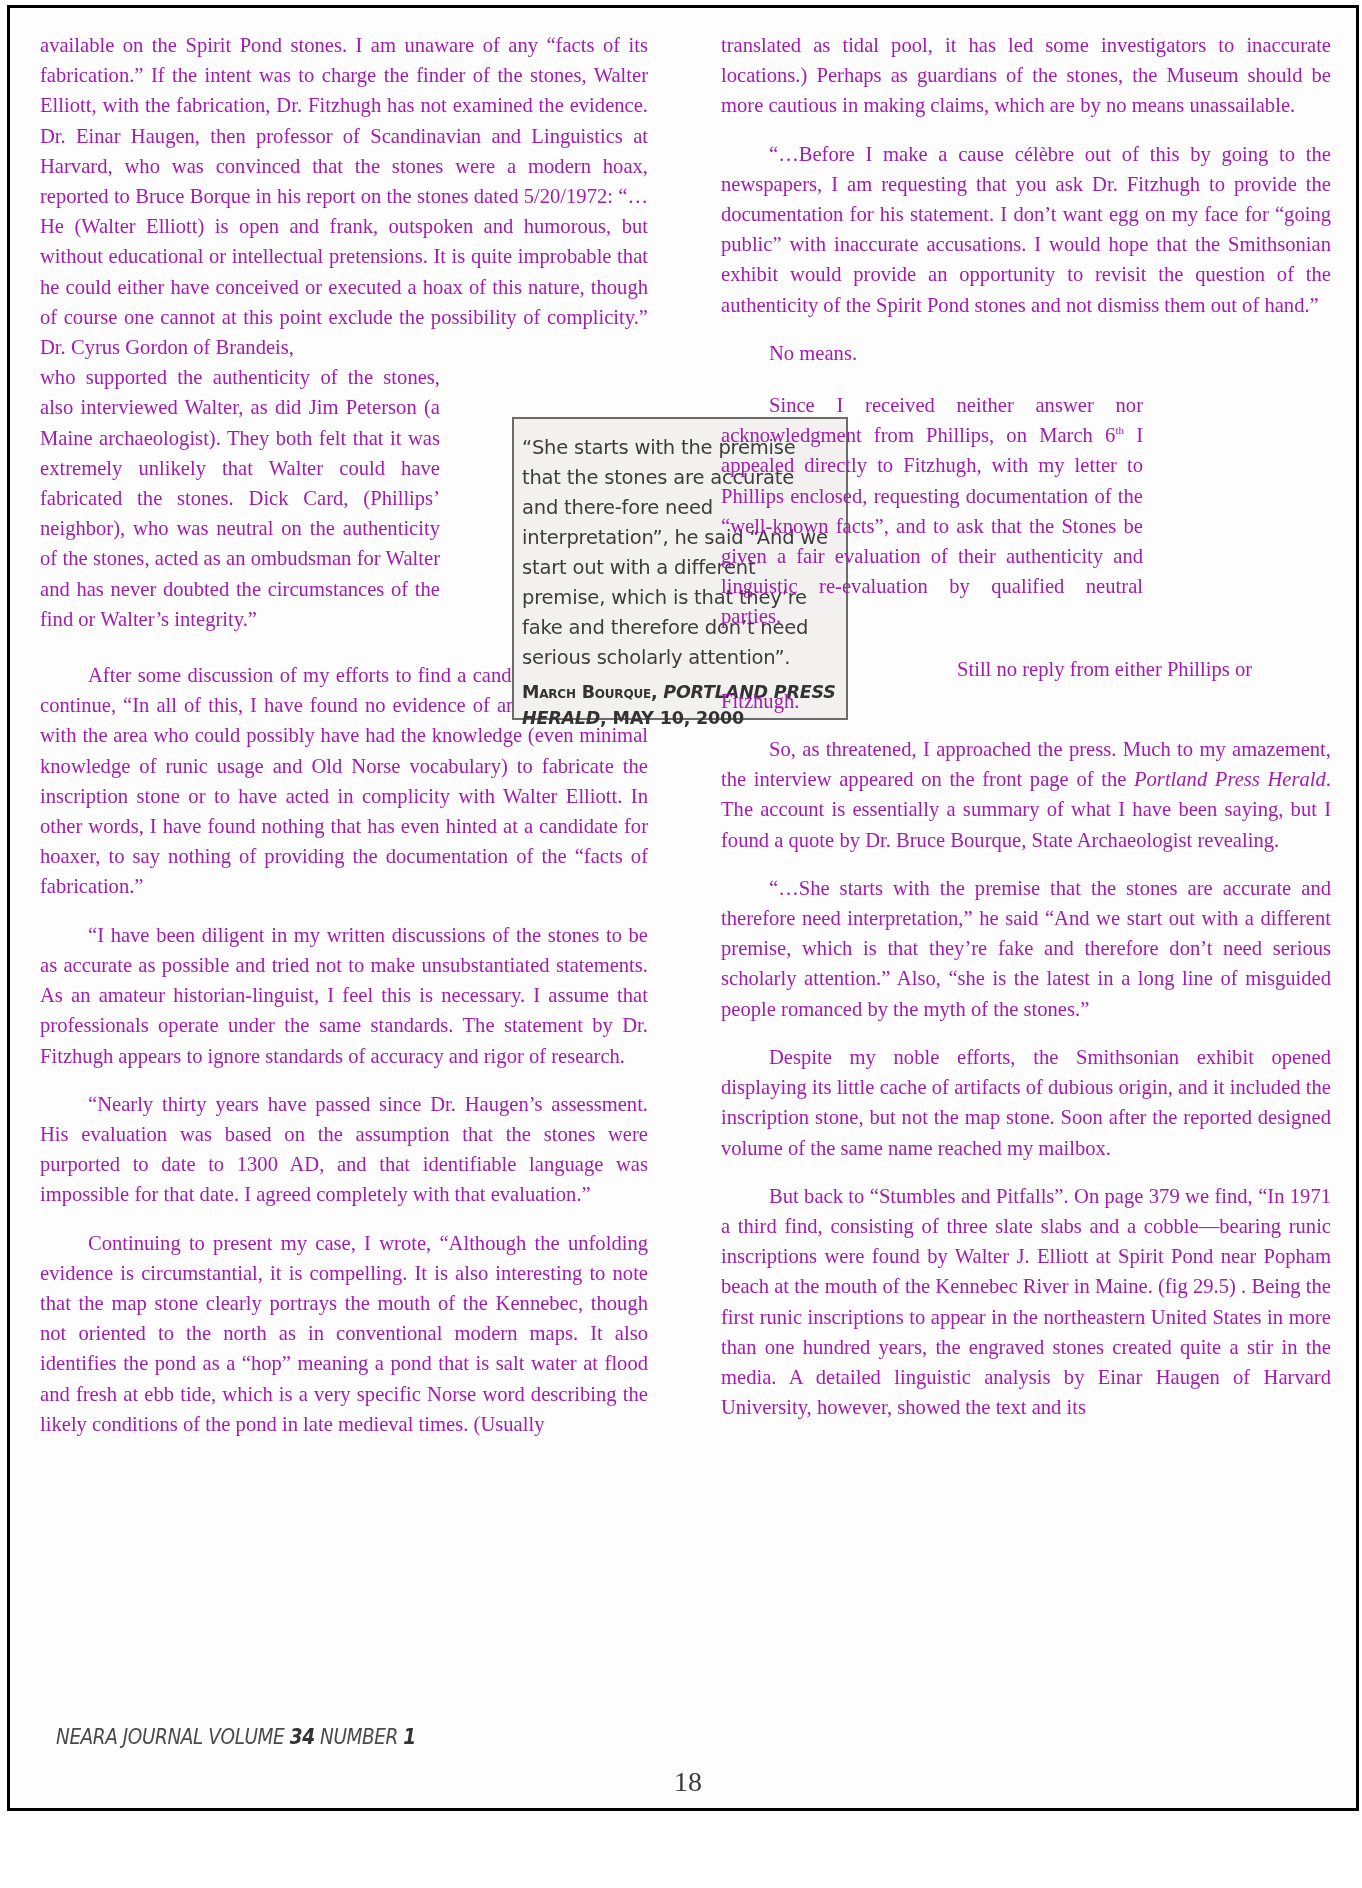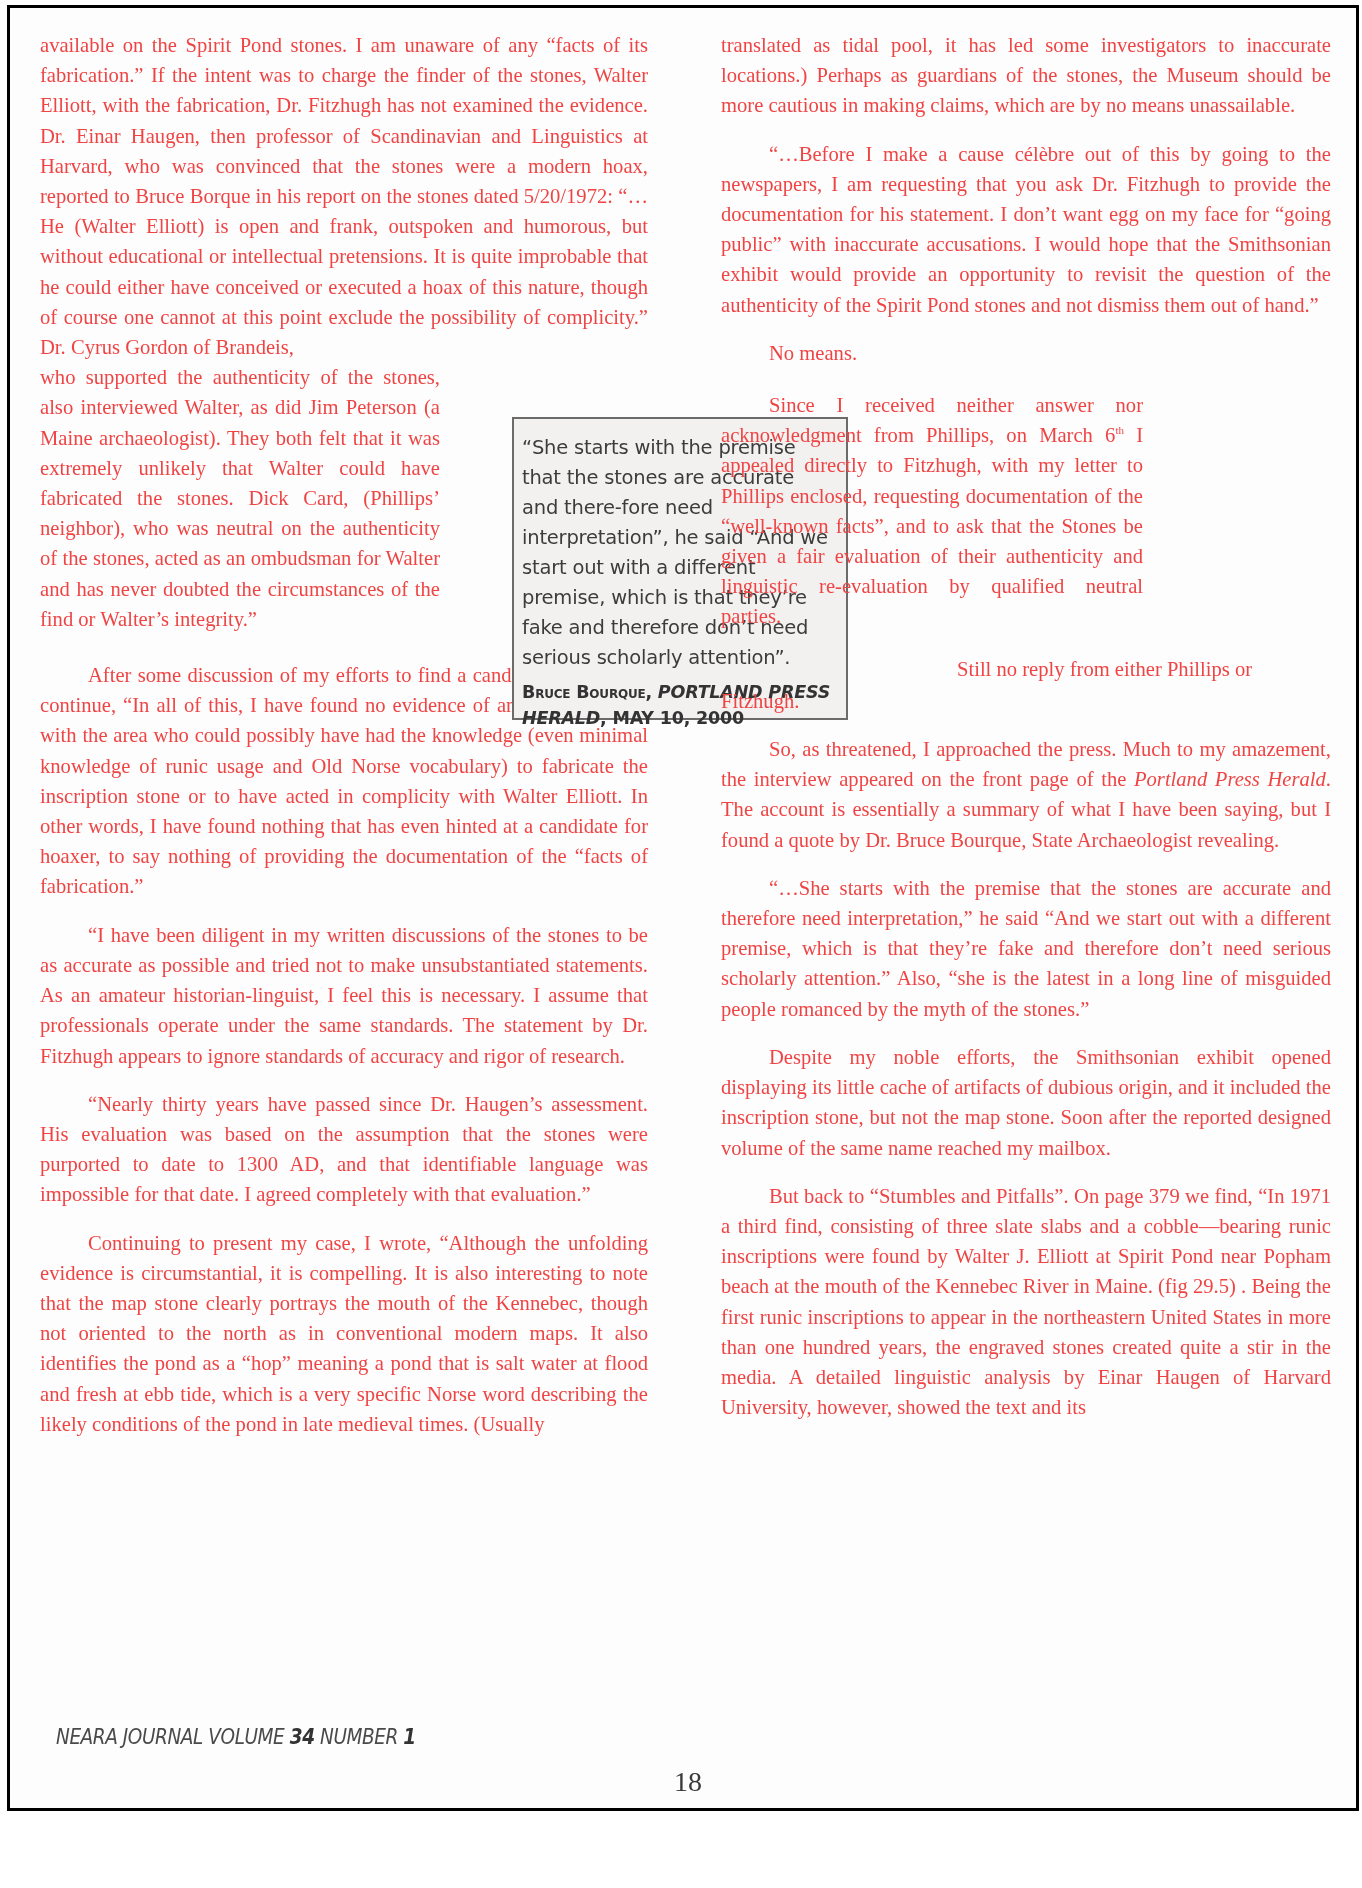--- a/index.html
+++ b/index.html
@@ -4,21 +4,21 @@
 <style>
   html, body { margin: 0; padding: 0; background: #ffffff; }
   body { width: 1362px; height: 1888px; position: relative; overflow: hidden; }
   .page-frame {
     position: absolute; left: 7px; top: 5px; width: 1346px; height: 1800px;
     border: 3px solid #000; background: #fdfdfd; box-sizing: content-box;
   }
   .col {
     position: absolute;
     font-family: "Liberation Serif", "DejaVu Serif", serif;
-    font-size: 20.6px; line-height: 30.2px; color: #ef4444;
+    font-size: 20.6px; line-height: 30.2px; color: #a21caf;
     text-align: justify;
   }
   .col p { margin: 0 0 18px 0; }
   .col p.indent { text-indent: 48px; }
   .left-col { left: 40px; top: 30px; width: 608px; }
   .right-col { left: 721px; top: 30px; width: 610px; }
   .narrow { width: 400px; }
   .right-narrow { margin-left: 188px; }
   .pull-quote {
     position: absolute; left: 466px; top: 417px; width: 336px; height: 303px;
@@ -57,21 +57,21 @@
   <p class="narrow" style="margin-top:-18px">who supported the authenticity of the stones, also interviewed Walter, as did Jim Peterson (a Maine archaeologist). They both felt that it was extremely unlikely that Walter could have fabricated the stones.  Dick Card, (Phillips’ neighbor), who was neutral on the authenticity of the stones, acted as an ombudsman for Walter and has never doubted the circumstances of the find or Walter’s integrity.”</p>
   <p class="indent" style="margin-top:26px">After some discussion of my efforts to find a candidate for faker, I continue, “In all of this, I have found no evidence of anyone associated with the area who could possibly have had the knowledge (even minimal knowledge of runic usage and Old Norse vocabulary) to fabricate the inscription stone or to have acted in complicity with Walter Elliott.  In other words, I have found nothing that has even hinted at a candidate for hoaxer, to say nothing of providing the documentation of the “facts of fabrication.”</p>
   <p class="indent">“I have been diligent in my written discussions of the stones to be as accurate as possible and tried not to make unsubstantiated statements. As an amateur historian-linguist, I feel this is necessary. I assume that professionals operate under the same standards. The statement by Dr. Fitzhugh appears to ignore standards of accuracy and rigor of research.</p>
   <p class="indent">“Nearly thirty years have passed since Dr. Haugen’s assessment.  His evaluation was based on the assumption that the stones were purported to date to 1300 AD, and that identifiable language was impossible for that date.  I agreed completely with that evaluation.”</p>
   <p class="indent">Continuing to present my case, I wrote, “Although the unfolding evidence is circumstantial, it is compelling.  It is also interesting to note that the map stone clearly portrays the mouth of the Kennebec, though not oriented to the north as in conventional modern maps.  It also identifies the pond as a “hop” meaning a pond that is salt water at flood and fresh at ebb tide, which is a very specific Norse word describing the likely conditions of the pond in late medieval times. (Usually</p>
 </div>
 
 <div class="pull-quote">
   <p class="quote-text">“She starts with the premise that the stones are accurate and there-fore need interpretation”, he said “And we start out with a different premise, which is that they’re fake and therefore don’t need serious scholarly attention”.</p>
   <div class="attribution">
-    <span class="smallcaps">Bruce Bourque,</span>
+    <span class="smallcaps">March Bourque,</span>
     <i>PORTLAND PRESS HERALD</i><span>, MAY 10, 2000</span>
   </div>
 </div>
 
 <div class="col right-col">
   <p>translated as tidal pool, it has led some investigators to inaccurate locations.) Perhaps as guardians of the stones, the Museum should be more cautious in making claims, which are by no means unassailable.</p>
   <p class="indent">“…Before I make a cause célèbre out of this by going to the newspapers, I am requesting that you ask Dr. Fitzhugh to provide the documentation for his statement.  I don’t want egg on my face for “going public” with inaccurate accusations.  I would hope that the Smithsonian exhibit would provide an opportunity to revisit the question of the authenticity of the Spirit Pond stones and not dismiss them out of hand.”</p>
   <p class="indent right-narrow" style="width:422px; margin-top:6px;">No means.</p>
   <p class="indent right-narrow" style="width:422px; margin-top:22px;"><span>Since I received neither answer nor acknowledgment from Phillips, on March 6</span><sup>th</sup><span> I appealed directly to Fitzhugh, with my letter to Phillips enclosed, requesting documentation of the “well-known facts”, and to ask that the Stones be given a fair evaluation of their authenticity and linguistic re-evaluation by qualified neutral parties.</span></p>
   <p style="margin-top:22px;">

